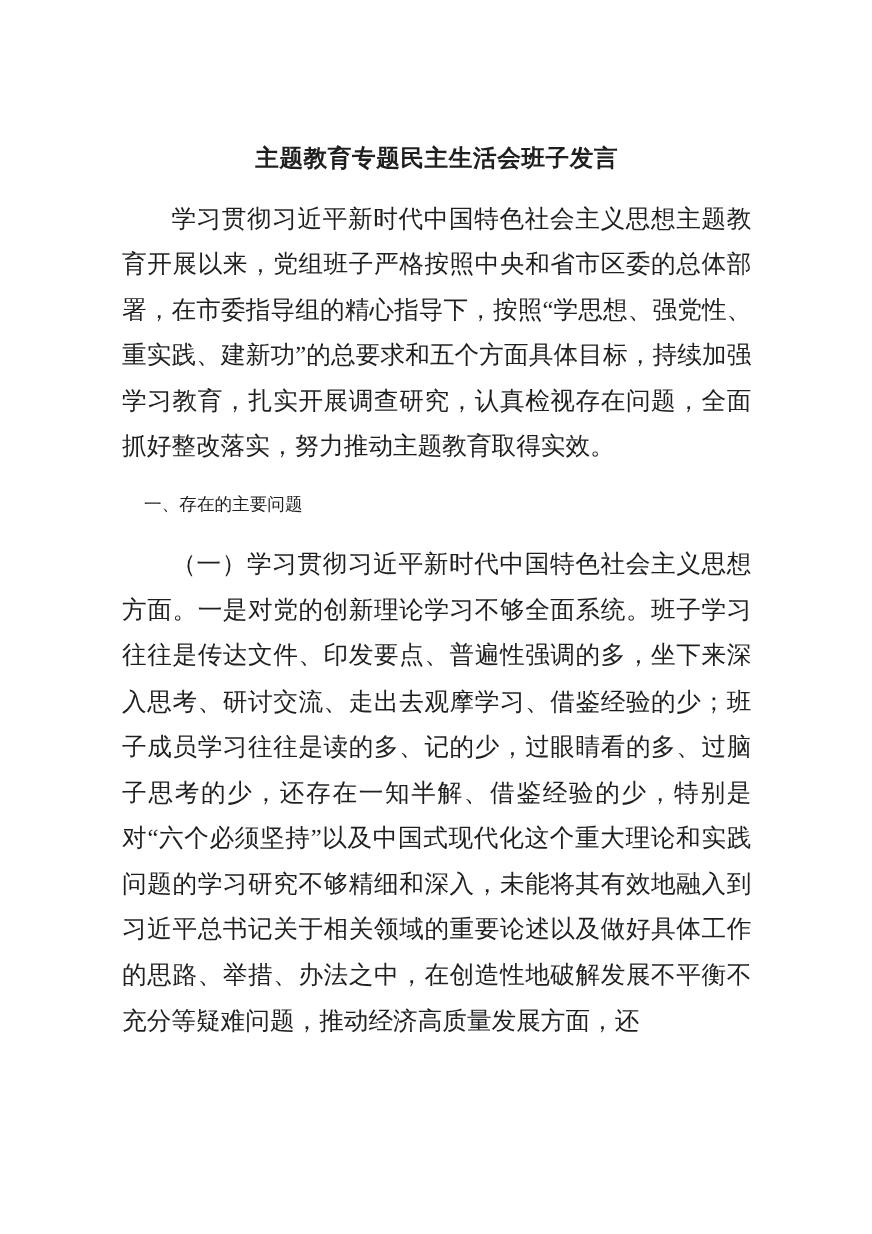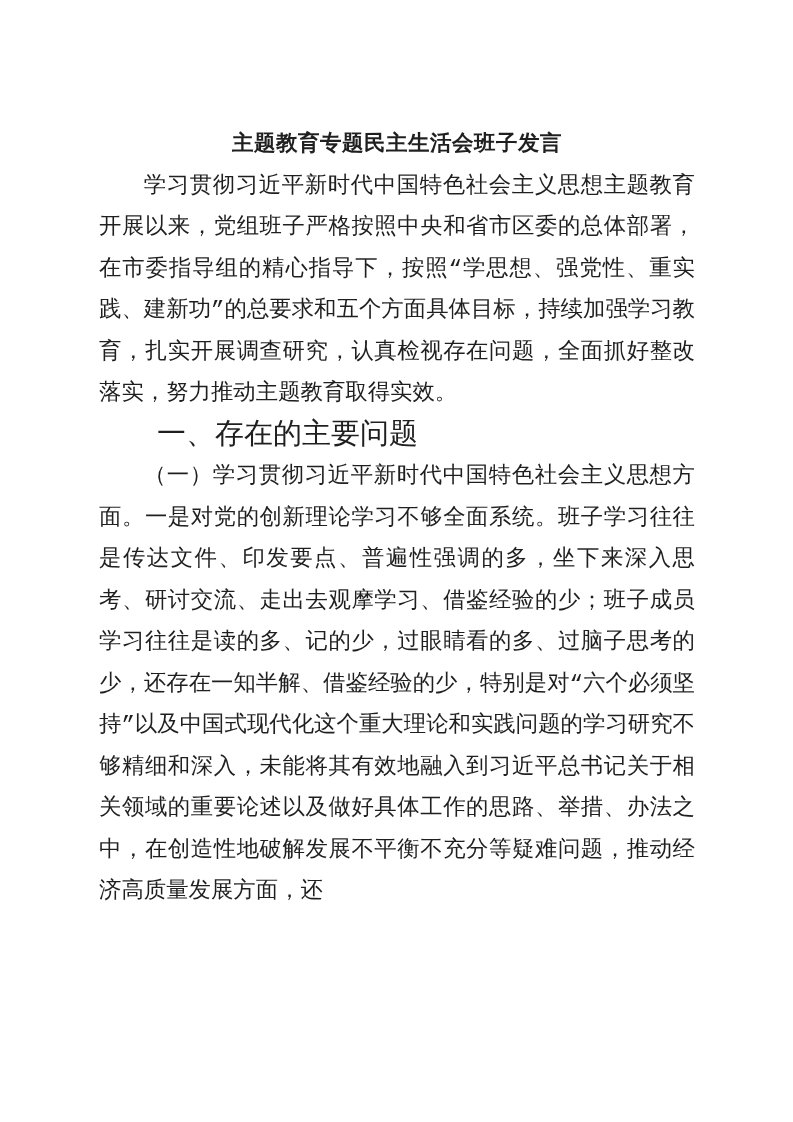--- a/index.html
+++ b/index.html
@@ -6,51 +6,51 @@
     margin: 0;
     padding: 0;
     background: #ffffff;
   }
   .page {
     position: relative;
     width: 793px;
     height: 1122px;
     background: #ffffff;
     overflow: hidden;
-    font-family: Liberation Mono, monospace;
+    font-family: Liberation Serif, serif;
     color: #1f1f1f;
   }
   .content {
     position: absolute;
     left: 99px;
     top: 124px;
     width: 596px;
   }
   .doc-title {
     margin: 0;
     font-size: 21.5px;
     font-weight: 600;
     line-height: 41.5px;
     text-align: center;
     letter-spacing: 0.5px;
     white-space: nowrap;
   }
   .body-para {
-    margin: 0;
+    margin: 12px;
     font-size: 22.4px;
     font-weight: 400;
     line-height: 41.5px;
     text-align: justify;
     text-justify: inter-ideograph;
     text-indent: 2em;
     letter-spacing: 0;
   }
   .heading-para {
     margin: 0;
-    font-size: 29px;
+    font-size: 16px;
     font-weight: 400;
     line-height: 41.5px;
     text-indent: 2em;
   }
 </style>
 </head>
 <body>
 
 <div class="page">
   <div class="content">

